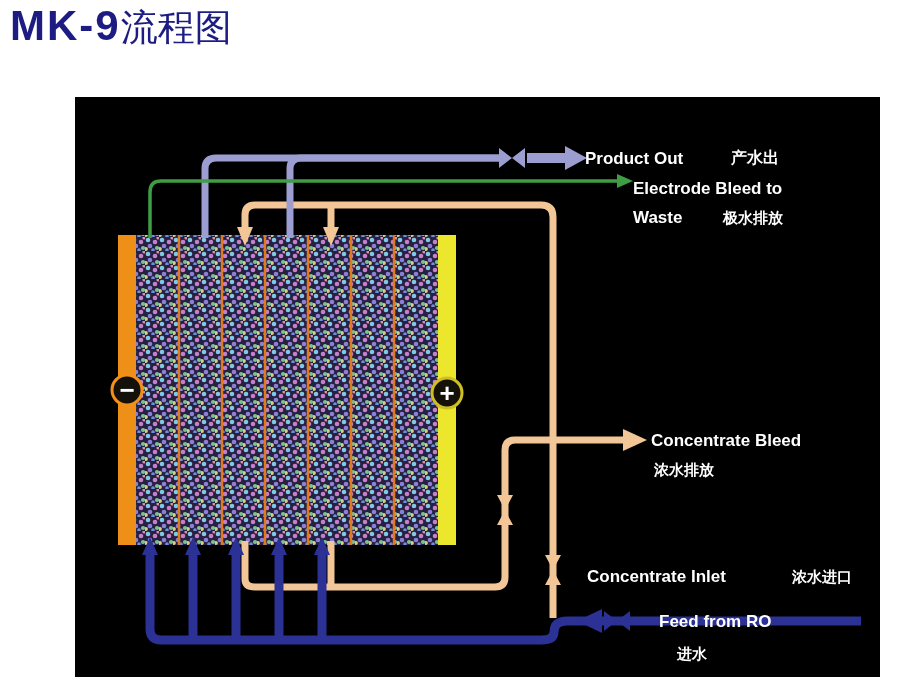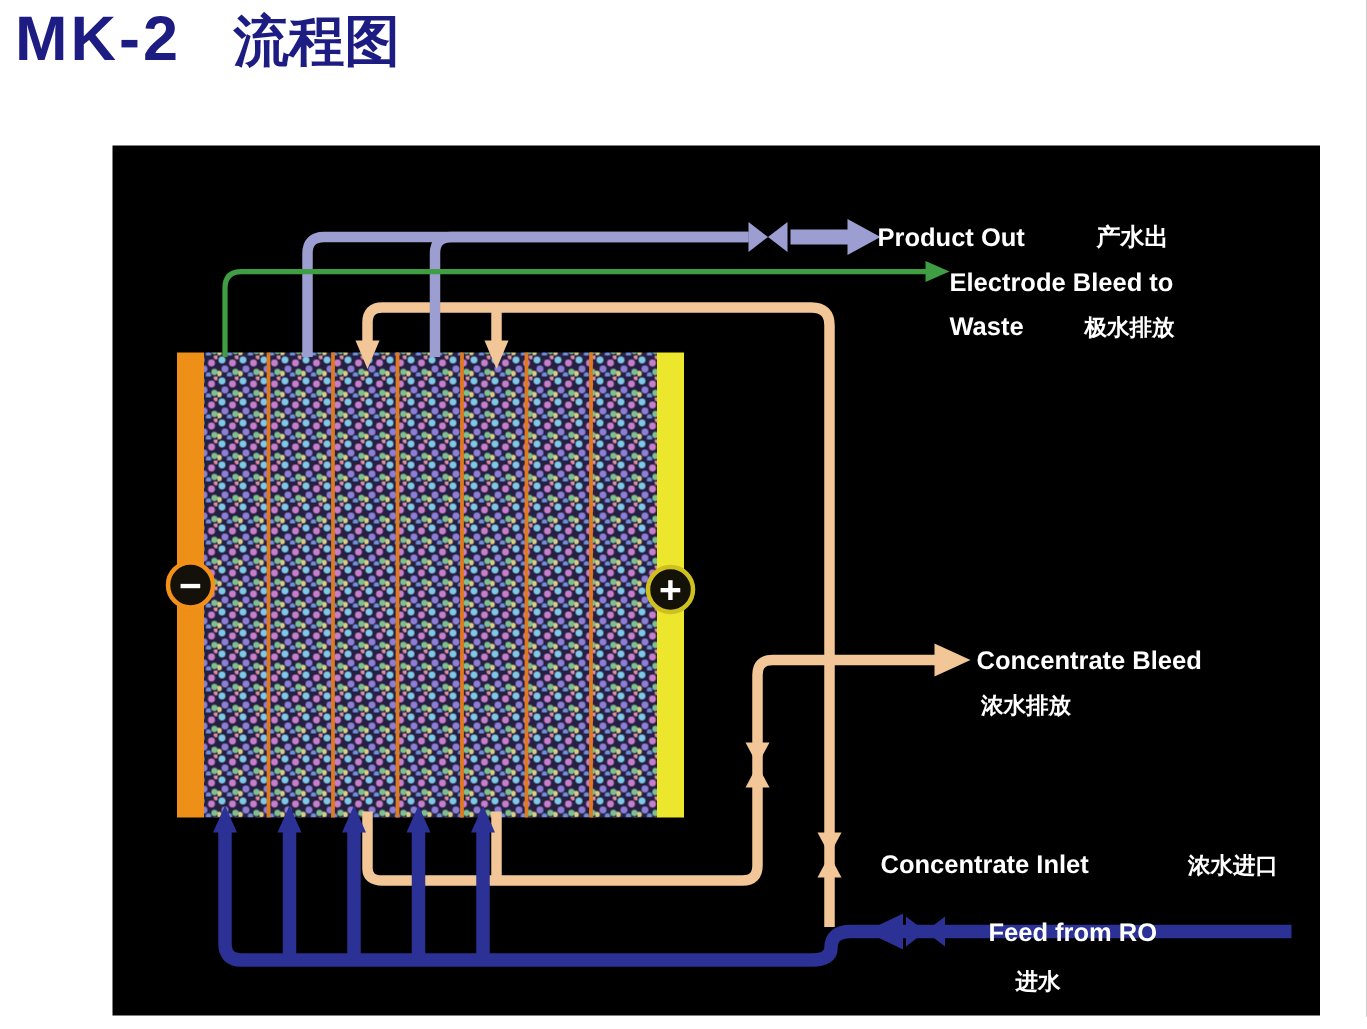--- a/index.html
+++ b/index.html
@@ -1,31 +1,31 @@
 <!DOCTYPE html>
 <html><head>
 <meta charset="utf-8">
 <style>
   html,body{margin:0;padding:0;background:#ffffff;font-family:"Liberation Sans",sans-serif;}
   .page{position:relative;width:911px;height:686px;background:#ffffff;overflow:hidden;}
   .title{position:absolute;left:10px;top:2px;color:#1c1c82;white-space:nowrap;}
   .title .latin{font-size:42px;font-weight:800;letter-spacing:2px;}
-  .title .cjk{font-size:37px;font-weight:700;margin-left:35px;}
+  .title .cjk{font-size:37px;font-weight:400;}
   .panel{position:absolute;left:75px;top:97px;width:805px;height:580px;background:#000000;}
   svg{display:block;}
   svg text{font-family:"Liberation Sans",sans-serif;font-weight:700;fill:#ffffff;}
   svg text.zh{font-weight:700;}
 </style>
 </head>
 <body>
 
 <div class="page">
 
   <div class="title">
-    <span class="latin">MK-2</span><span class="cjk">流程图</span>
+    <span class="latin">MK-9</span><span class="cjk">流程图</span>
   </div>
 
   <div class="panel">
     <svg viewBox="0 0 805 580" width="805" height="580">
       <defs>
         <pattern id="meshp" width="14" height="14" patternUnits="userSpaceOnUse">
           <rect width="14" height="14" fill="#262043"></rect>
           <circle cx="3" cy="3" r="2.3" fill="#7fc9e6"></circle>
           <circle cx="10" cy="5" r="2.3" fill="#c77fc9"></circle>
           <circle cx="5" cy="9" r="2.3" fill="#8d7fd6"></circle>

